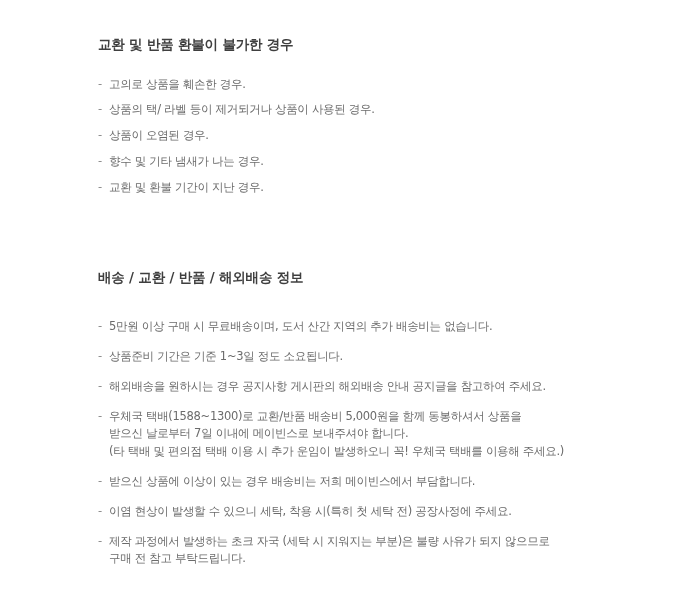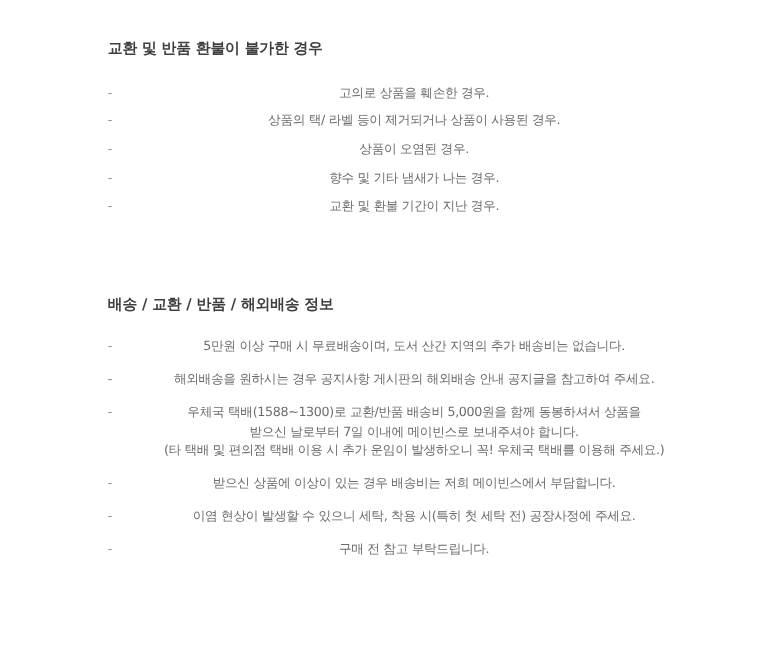--- a/index.html
+++ b/index.html
@@ -48,24 +48,23 @@
     position: relative;
   }
   .list li .dash {
     position: absolute;
     left: 0;
     top: 0;
     color: #8f8f8f;
   }
   .list li .line {
     display: block;
-    text-align: center;
   }
   .gap-1 { height: 64px; }
-  .section-2 .section-title { margin-bottom: 20px; }
+  .section-2 .section-title { margin-bottom: 32px; }
   .section-2 .list li { margin-bottom: 12px; }
   .sub { display: block; }
 </style>
 </head>
 <body>
 
 <div class="page">
 
   <div class="section section-1">
     <h2 class="section-title">교환 및 반품 환불이 불가한 경우</h2>
@@ -97,20 +96,21 @@
 
   <div class="section section-2">
     <h2 class="section-title">배송 / 교환 / 반품 / 해외배송 정보</h2>
     <ul class="list">
       <li>
         <span class="dash">-</span>
         <span class="line">5만원 이상 구매 시 무료배송이며, 도서 산간 지역의 추가 배송비는 없습니다.</span>
       </li>
       <li>
         <span class="dash">-</span>
+        <span class="line">상품준비 기간은 기준 1~3일 정도 소요됩니다.</span>
       </li>
       <li>
         <span class="dash">-</span>
         <span class="line">해외배송을 원하시는 경우 공지사항 게시판의 해외배송 안내 공지글을 참고하여 주세요.</span>
       </li>
       <li>
         <span class="dash">-</span>
         <span class="line sub">우체국 택배(1588~1300)로 교환/반품 배송비 5,000원을 함께 동봉하셔서 상품을</span>
         <span class="line sub">받으신 날로부터 7일 이내에 메이빈스로 보내주셔야 합니다.</span>
         <span class="line sub">(타 택배 및 편의점 택배 이용 시 추가 운임이 발생하오니 꼭! 우체국 택배를 이용해 주세요.)</span>
@@ -118,19 +118,20 @@
       <li>
         <span class="dash">-</span>
         <span class="line">받으신 상품에 이상이 있는 경우 배송비는 저희 메이빈스에서 부담합니다.</span>
       </li>
       <li>
         <span class="dash">-</span>
         <span class="line sub">이염 현상이 발생할 수 있으니 세탁, 착용 시(특히 첫 세탁 전) 공장사정에 주세요.</span>
       </li>
       <li>
         <span class="dash">-</span>
+        <span class="line">제작 과정에서 발생하는 초크 자국 (세탁 시 지워지는 부분)은 불량 사유가 되지 않으므로</span>
         <span class="line sub">구매 전 참고 부탁드립니다.</span>
       </li>
 
     </ul>
   </div>
 
 </div>
 
 </body></html>

